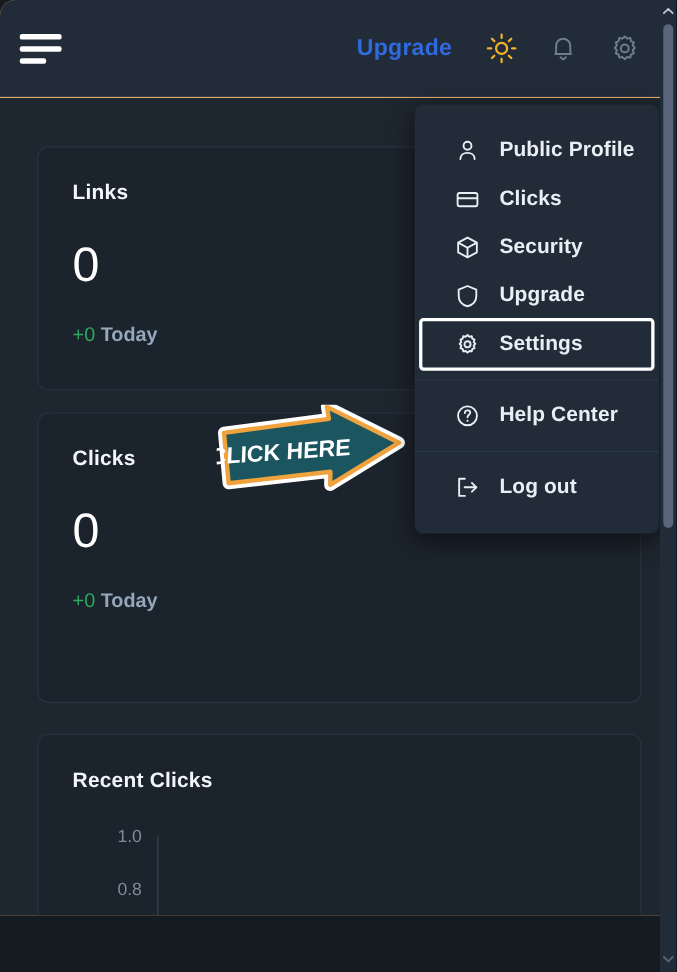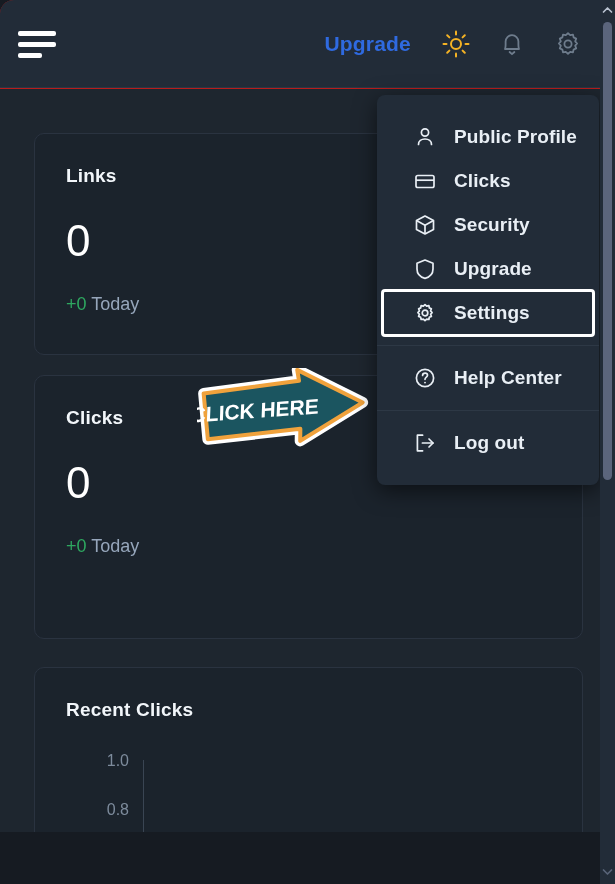--- a/index.html
+++ b/index.html
@@ -19,21 +19,21 @@
     background: #161b22;
     overflow: hidden;
   }
 
   
   .win-frame {
     position: absolute;
     left: 0; top: 0;
     width: 605px;
     height: 832px;
-    background: #b91c1c;
+    background: #fdba74;
     border-top-left-radius: 14px;
     border-top-right-radius: 2px;
     overflow: hidden;
   }
 
   
   .header {
     position: absolute;
     left: 0; top: 0;
     width: 605px;
@@ -132,21 +132,21 @@
     line-height: 1;
   }
 
   .card-sub {
     position: absolute;
     left: 31px;
     top: 160px;
     font-size: 18px;
   }
   .card-sub .delta { color: #2ea860; }
-  .card-sub .label { color: #96a6bb; }
+  .card-sub .label { color: #96a6bb; font-weight: bold; }
 
   
   .chart-area {
     position: absolute;
     left: 0;
     top: 62px;
     width: 549px;
     height: 258px;
   }
   .y-axis-line {

